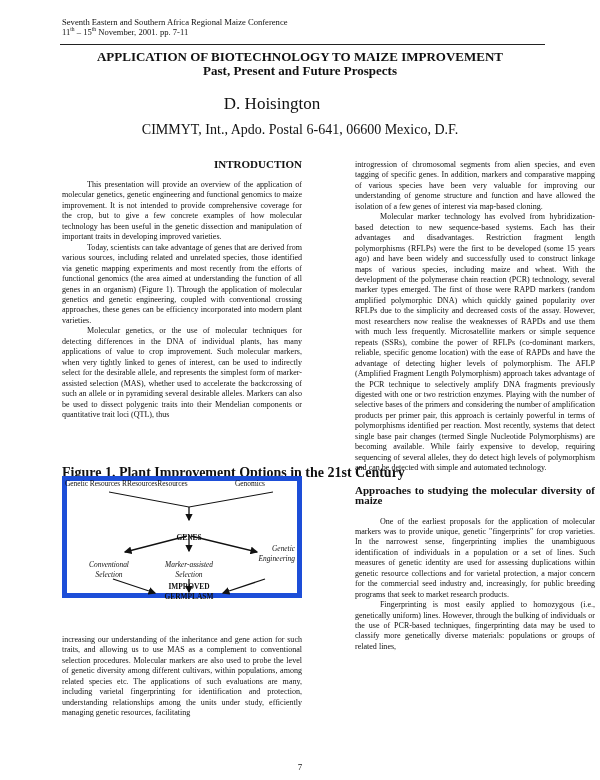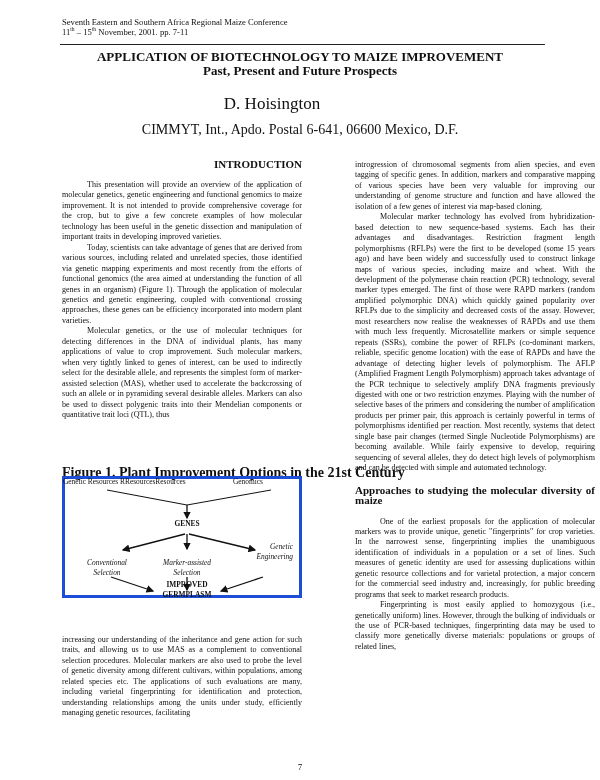--- a/index.html
+++ b/index.html
@@ -12,21 +12,21 @@
   .author { position:absolute; left:0; width:544px; top:94px; text-align:center; font-size:17px; }
   .affil { position:absolute; left:0; width:600px; top:122px; text-align:center; font-size:14px; }
   .col { position:absolute; font-size:8.05px; line-height:10.45px; text-align:justify; }
   .col p { margin:0; text-indent:25px; }
   .col p.noind { text-indent:0; }
   .colL { left:62px; width:240px; }
   .colR { left:327px; width:240px; top:160px;margin-left:28px; }
   .h-intro { position:absolute; left:62px; width:240px; top:158px; text-align:right; font-weight:bold; font-size:11px; }
   .sec { font-weight:bold; font-size:11px; margin:11px 0 11px 0 !important; text-indent:0 !important; }
   .figcap { position:absolute; left:62px; top:465px; font-weight:bold; font-size:14px; }
-  .fig { position:absolute; left:62px; top:476px; width:240px; height:122px; border:3px solid #1d4ed8; box-sizing:border-box; }
+  .fig { position:absolute; left:62px; top:476px; width:240px; height:122px; border:5px solid #1d4ed8; box-sizing:border-box; }
   .fig svg { position:absolute; left:0; top:0; }
   .fig .lbl { position:absolute; font-size:7.4px; line-height:10px; text-align:center; }
   .fig .it { font-style:italic; }
   .fig .b { font-weight:bold; }
   .pnum { position:absolute; left:0; width:600px; top:762px; text-align:center; font-size:9px; }
 </style>
 </head>
 <body>
 
 <div class="hdr">
@@ -63,21 +63,21 @@
     <line x1="122" y1="26" x2="122" y2="39" stroke="#111" stroke-width="1.3" marker-end="url(#ah)"></line>
     <line x1="120" y1="55" x2="58" y2="71" stroke="#111" stroke-width="1.3" marker-end="url(#ah)"></line>
     <line x1="122" y1="55" x2="122" y2="70" stroke="#111" stroke-width="1.3" marker-end="url(#ah)"></line>
     <line x1="124" y1="55" x2="190" y2="71" stroke="#111" stroke-width="1.3" marker-end="url(#ah)"></line>
     <line x1="46" y1="98" x2="88" y2="112" stroke="#111" stroke-width="1.3" marker-end="url(#ah)"></line>
     <line x1="122" y1="98" x2="122" y2="111" stroke="#111" stroke-width="1.3" marker-end="url(#ah)"></line>
     <line x1="198" y1="98" x2="156" y2="112" stroke="#111" stroke-width="1.3" marker-end="url(#ah)"></line>
   </svg>
   <div class="lbl" style="left:-2px;top:-2px;">Genetic Resources RResourcesResources</div>
   <div class="lbl" style="left:168px;top:-2px;">Genomics</div>
-  <div class="lbl b" style="left:100px;width:44px;top:40px;">GENES</div>
+  <div class="lbl b" style="left:100px;width:44px;top:52px;">GENES</div>
   <div class="lbl it" style="left:12px;width:60px;top:79px;">
     <div>Conventional</div>
     <div>Selection</div>
   </div>
   <div class="lbl it" style="left:86px;width:72px;top:79px;">
     <div>Marker-assisted</div>
     <div>Selection</div>
   </div>
   <div class="lbl it" style="left:168px;width:60px;top:63px;text-align:right;">
     <div>Genetic</div>

